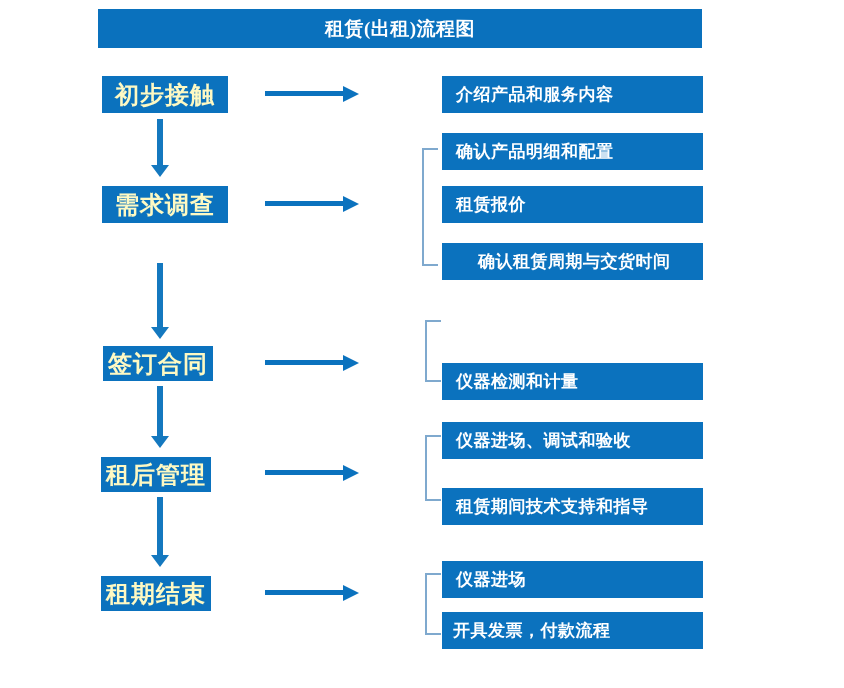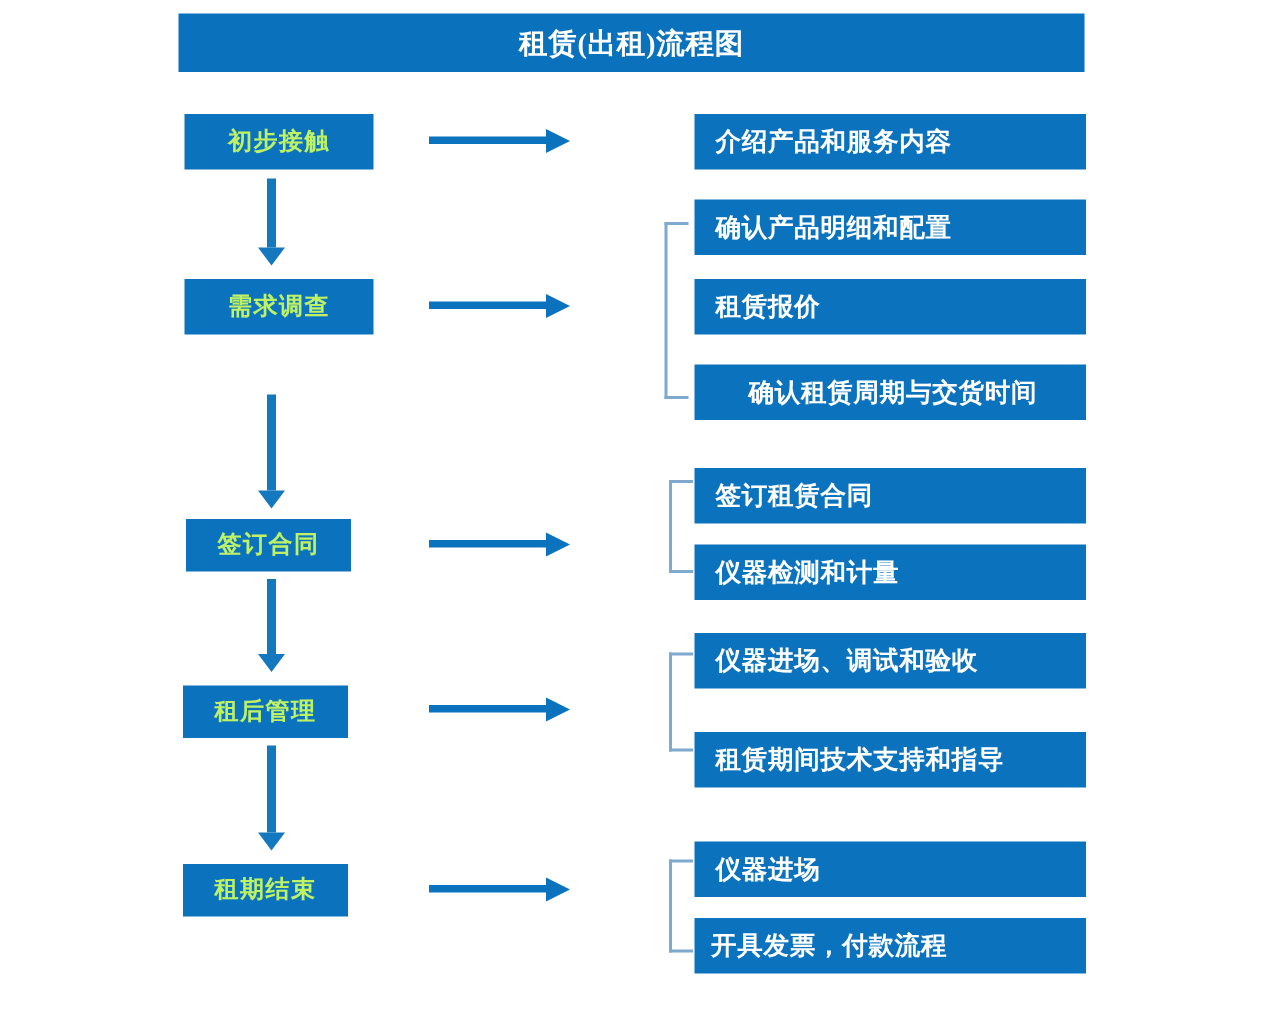--- a/index.html
+++ b/index.html
@@ -13,21 +13,20 @@
     position: relative;
     font-family: "Liberation Serif", "DejaVu Serif", serif;
     overflow: hidden;
   }
 
   #flowchart {
     position: absolute;
     left: 0; top: 0;
     width: 689px;
     height: 688px;
-    margin-left: 21px;
   }
 
   
   .title-bar {
     position: absolute;
     left: 98px;
     top: 9px;
     width: 604px;
     height: 39px;
     background: #0A71BD;
@@ -38,22 +37,22 @@
     font-size: 19px;
     font-weight: bold;
     letter-spacing: 0.5px;
     box-sizing: border-box;
   }
 
   
   .stage-box {
     position: absolute;
     background: #0B72BE;
-    color: #bef264;
-    font-size: 16px;
+    color: #fef9c3;
+    font-size: 24px;
     font-weight: bold;
     display: flex;
     align-items: center;
     justify-content: center;
     box-sizing: border-box;
     letter-spacing: 1px;
   }
 
   
   .detail-box {
@@ -194,21 +193,20 @@
   <div class="bracket" style="left:425px; top:573px; height:62px;"></div>
 
   <div class="detail-box" style="top:76px;">介绍产品和服务内容</div>
 
   <div class="detail-box" style="top:133px;">确认产品明细和配置</div>
 
   <div class="detail-box" style="top:186px;">租赁报价</div>
 
   <div class="detail-box" style="top:243px;padding-left:36px;">确认租赁周期与交货时间</div>
 
-  <div class="detail-box" style="top:312px;">签订租赁合同</div>
 
   <div class="detail-box" style="top:363px;">仪器检测和计量</div>
 
   <div class="detail-box" style="top:422px;">仪器进场、调试和验收</div>
 
   <div class="detail-box" style="top:488px;">租赁期间技术支持和指导</div>
 
   <div class="detail-box" style="top:561px;">仪器进场</div>
 
   <div class="detail-box" style="top:612px;padding-left:11px;">开具发票，付款流程</div>

